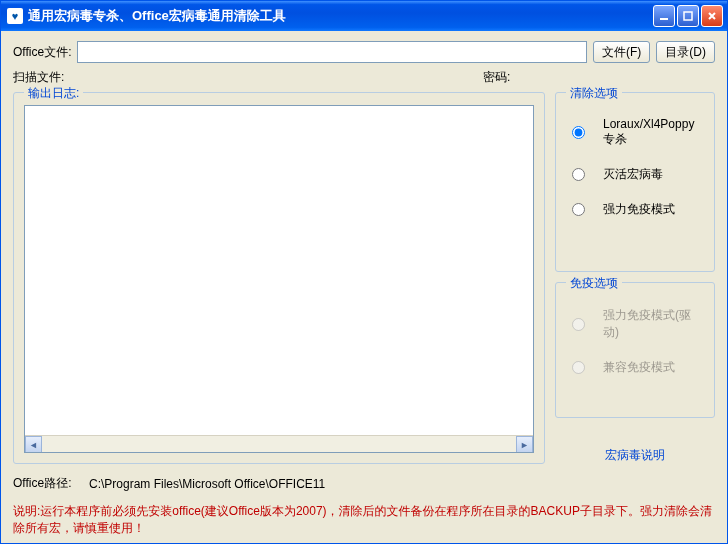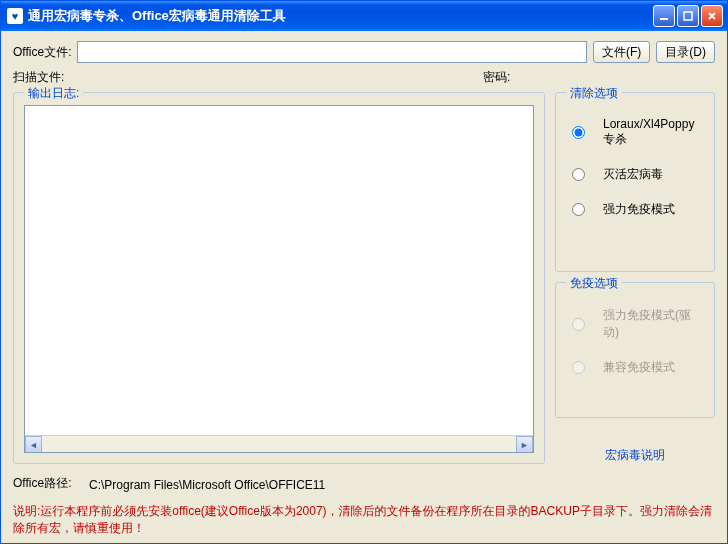--- a/index.html
+++ b/index.html
@@ -141,21 +141,21 @@
     width: 160px;
     display: flex;
     flex-direction: column;
     gap: 10px;
   }
   .opts { display: flex; flex-direction: column; gap: 18px; padding-top: 14px; padding-left: 6px; }
   .opt-row { display: flex; align-items: center; gap: 18px; }
   input[type=radio] { margin: 0; }
   .disabled { color: #9e9a91; }
   .info-rows { margin-top: 2px; }
-  .info-row { display: flex; align-items: flex-end; margin: 3px 0; }
+  .info-row { display: flex; align-items: center; margin: 3px 0; }
   .info-row .k { width: 76px; }
   .note {
     color: #c00000;
     line-height: 1.4;
     margin-top: 2px;
   }
   .link {
     color: #0046d5;
     text-align: center;
     cursor: pointer;

